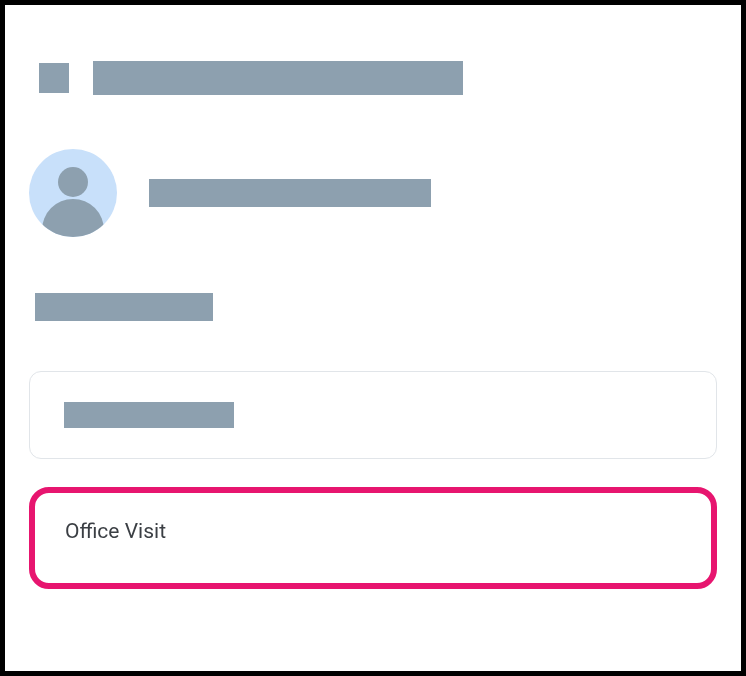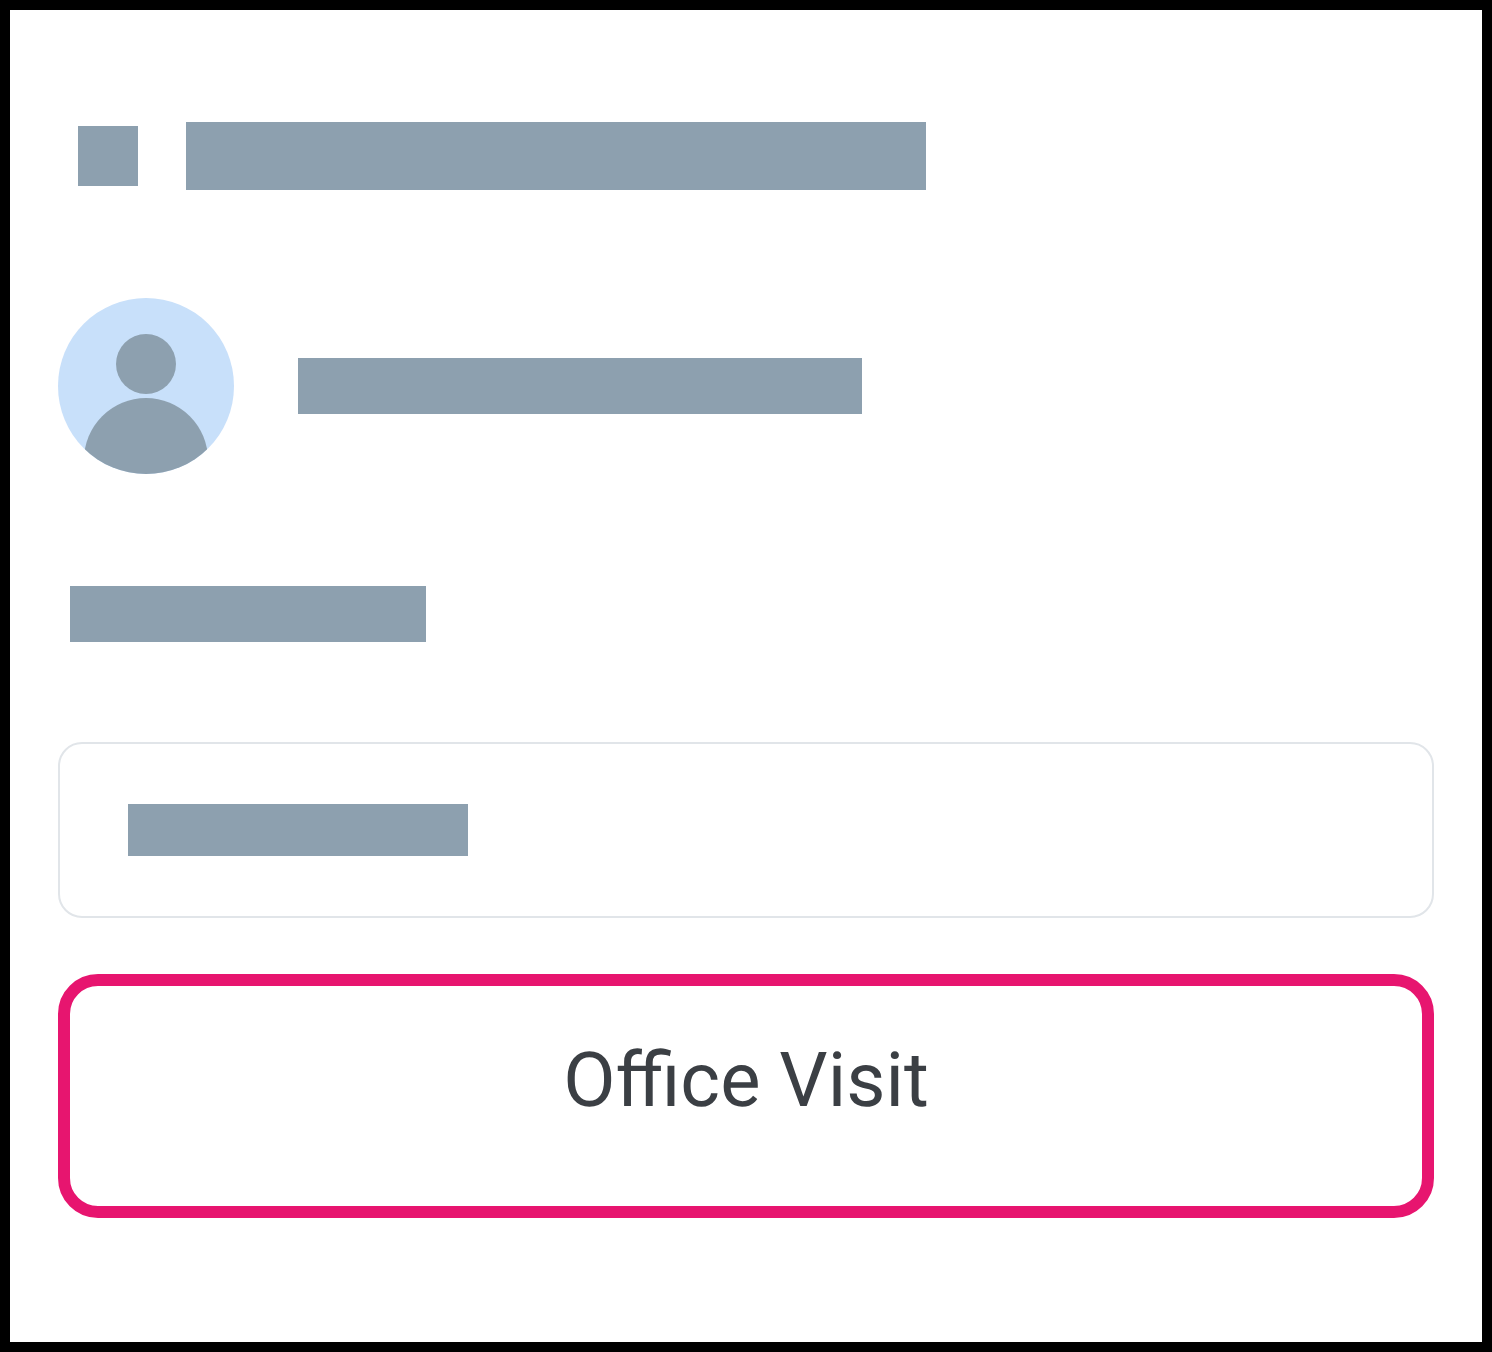--- a/index.html
+++ b/index.html
@@ -87,24 +87,23 @@
     }
     .field-placeholder {
       width: 170px;
       height: 26px;
       background: #8da0af;
     }
     .option-box {
       border: 6px solid #e7156f;
       border-radius: 20px;
       padding: 26px 30px 40px 30px;
-      font-size: 38px;
+      font-size: 21px;
       color: #3b3f44;
       cursor: pointer;
-      text-align: center;
     }
   </style>
 </head>
 <body>
 
 <div class="header-row">
   <div class="header-icon"></div>
   <div class="header-title-placeholder"></div>
 </div>
 

